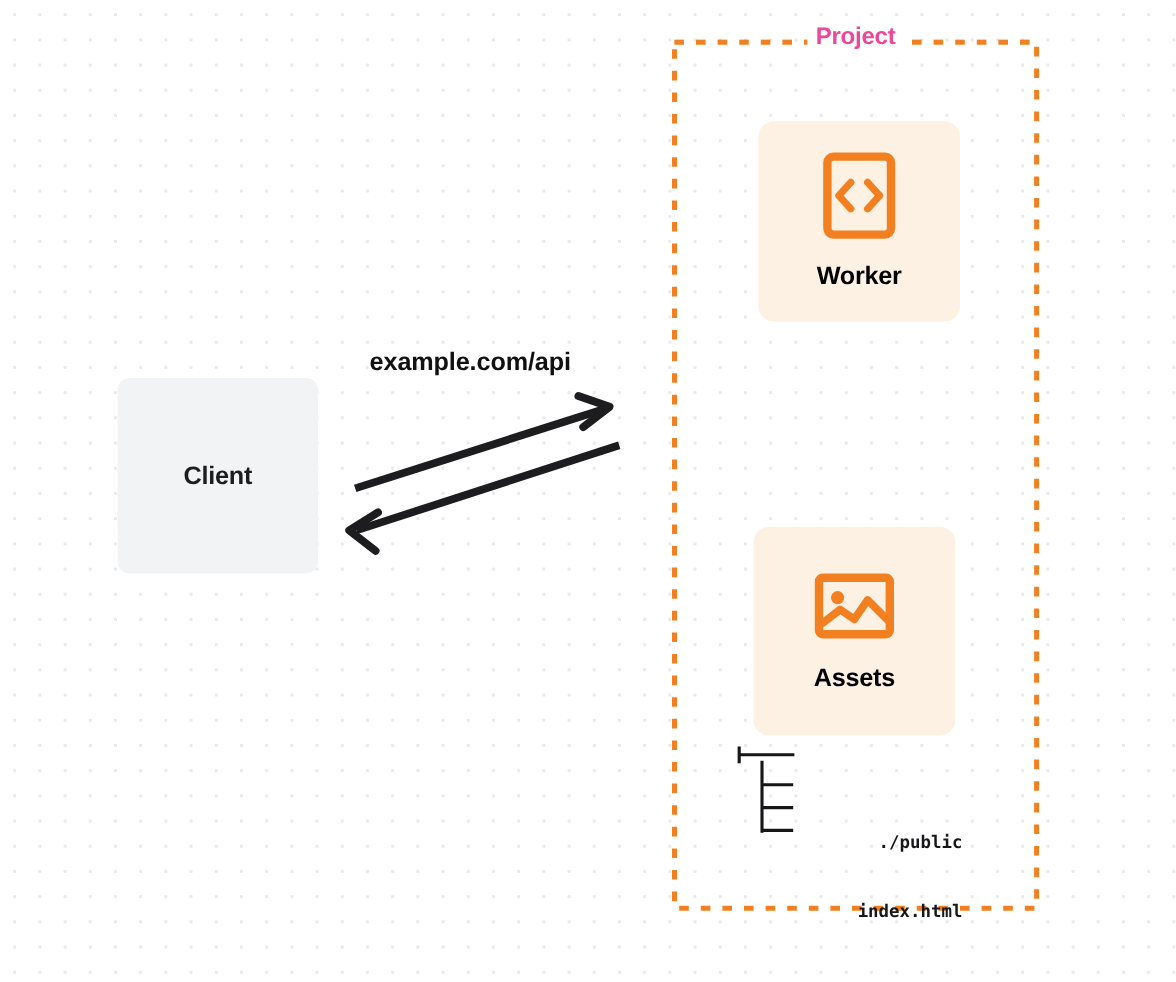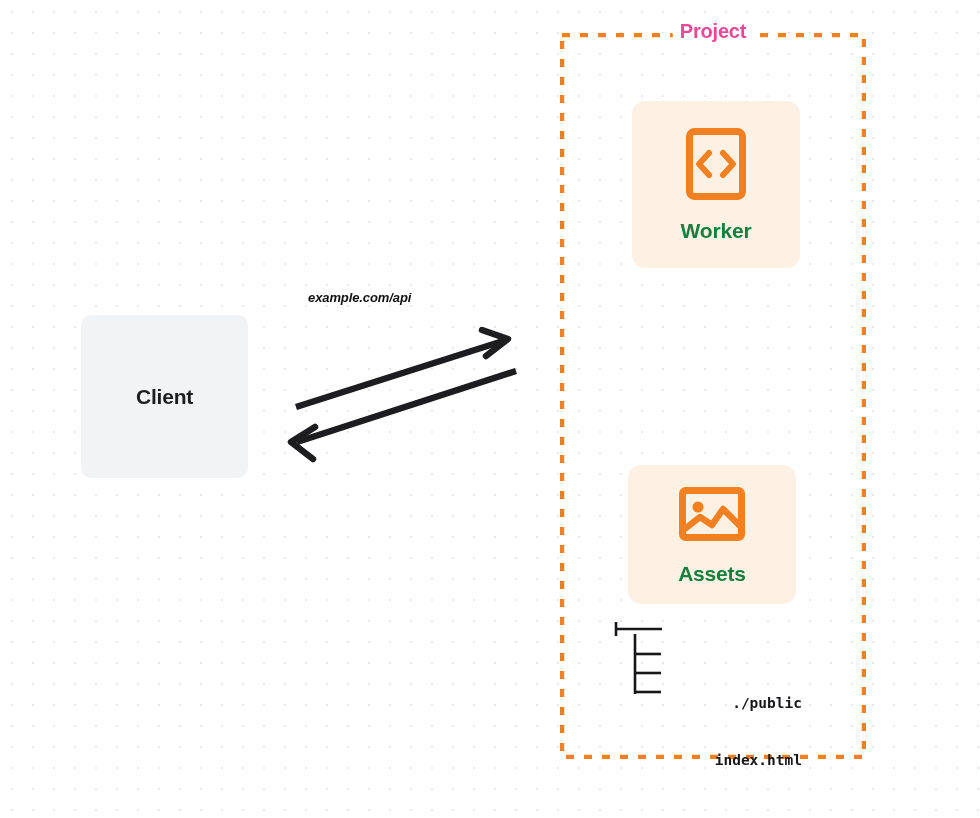--- a/index.html
+++ b/index.html
@@ -20,21 +20,21 @@
     height: 818px;
     background-color: #ffffff;
     background-image: radial-gradient(circle at 1.2px 1.2px, #e9e9ea 1.2px, rgba(0,0,0,0) 1.3px);
     background-size: 21px 21px;
     background-position: 11px 11px;
   }
 
   
   #client-box {
     position: absolute;
-    left: 81px;
+    left: 98px;
     top: 315px;
     width: 167px;
     height: 163px;
     background: #f2f3f5;
     border-radius: 10px;
     display: flex;
     align-items: center;
     justify-content: center;
   }
   #client-box .box-label {
@@ -52,26 +52,25 @@
     width: 980px;
     height: 818px;
     pointer-events: none;
   }
 
   
   #request-label {
     position: absolute;
     left: 308px;
     top: 290px;
-    font-size: 13px;
+    font-size: 21px;
     font-weight: 700;
     color: #111111;
     letter-spacing: -0.1px;
     white-space: nowrap;
-    font-style: italic;
   }
 
   
   #project-container {
     position: absolute;
     left: 560px;
     top: 33px;
     width: 306px;
     height: 726px;
   }
@@ -107,32 +106,32 @@
     justify-content: center;
   }
   #worker-card {
     left: 72px;
     top: 68px;
     width: 168px;
     height: 167px;
   }
   #assets-card {
     left: 68px;
-    top: 432px;
+    top: 406px;
     width: 168px;
-    height: 139px;
+    height: 174px;
   }
   .service-icon {
     display: block;
     margin-bottom: 14px;
   }
   .service-label {
     font-size: 21px;
     font-weight: 700;
-    color: #15803d;
+    color: #000000;
     letter-spacing: -0.2px;
   }
 
   
   #file-tree {
     position: absolute;
     left: 40px;
     top: 585px;
     width: 202px;
     font-family: "DejaVu Sans Mono", monospace;

